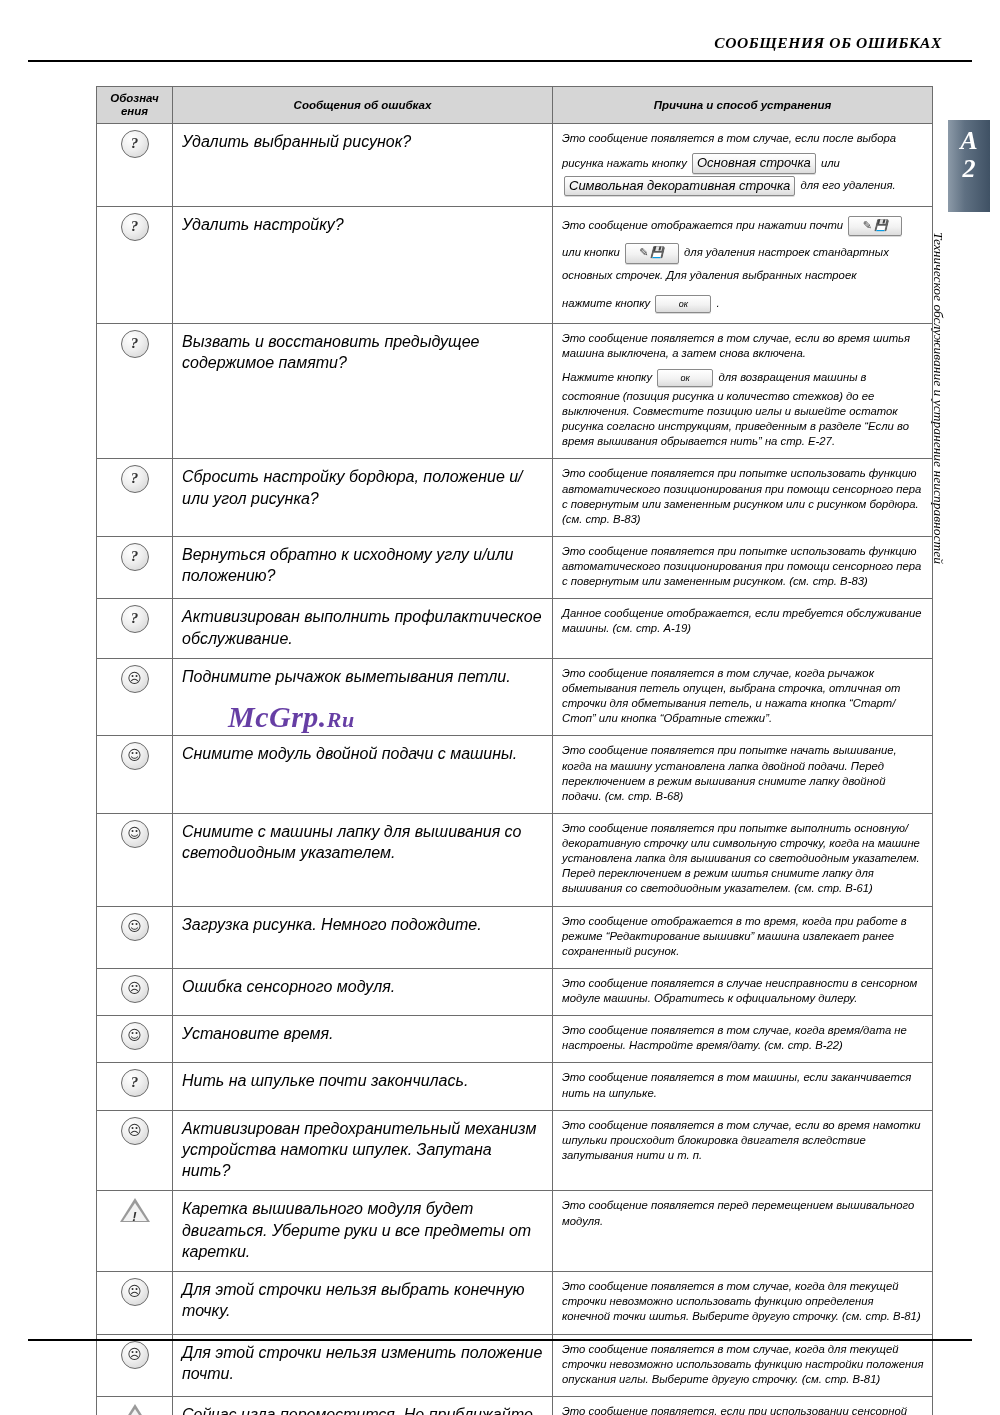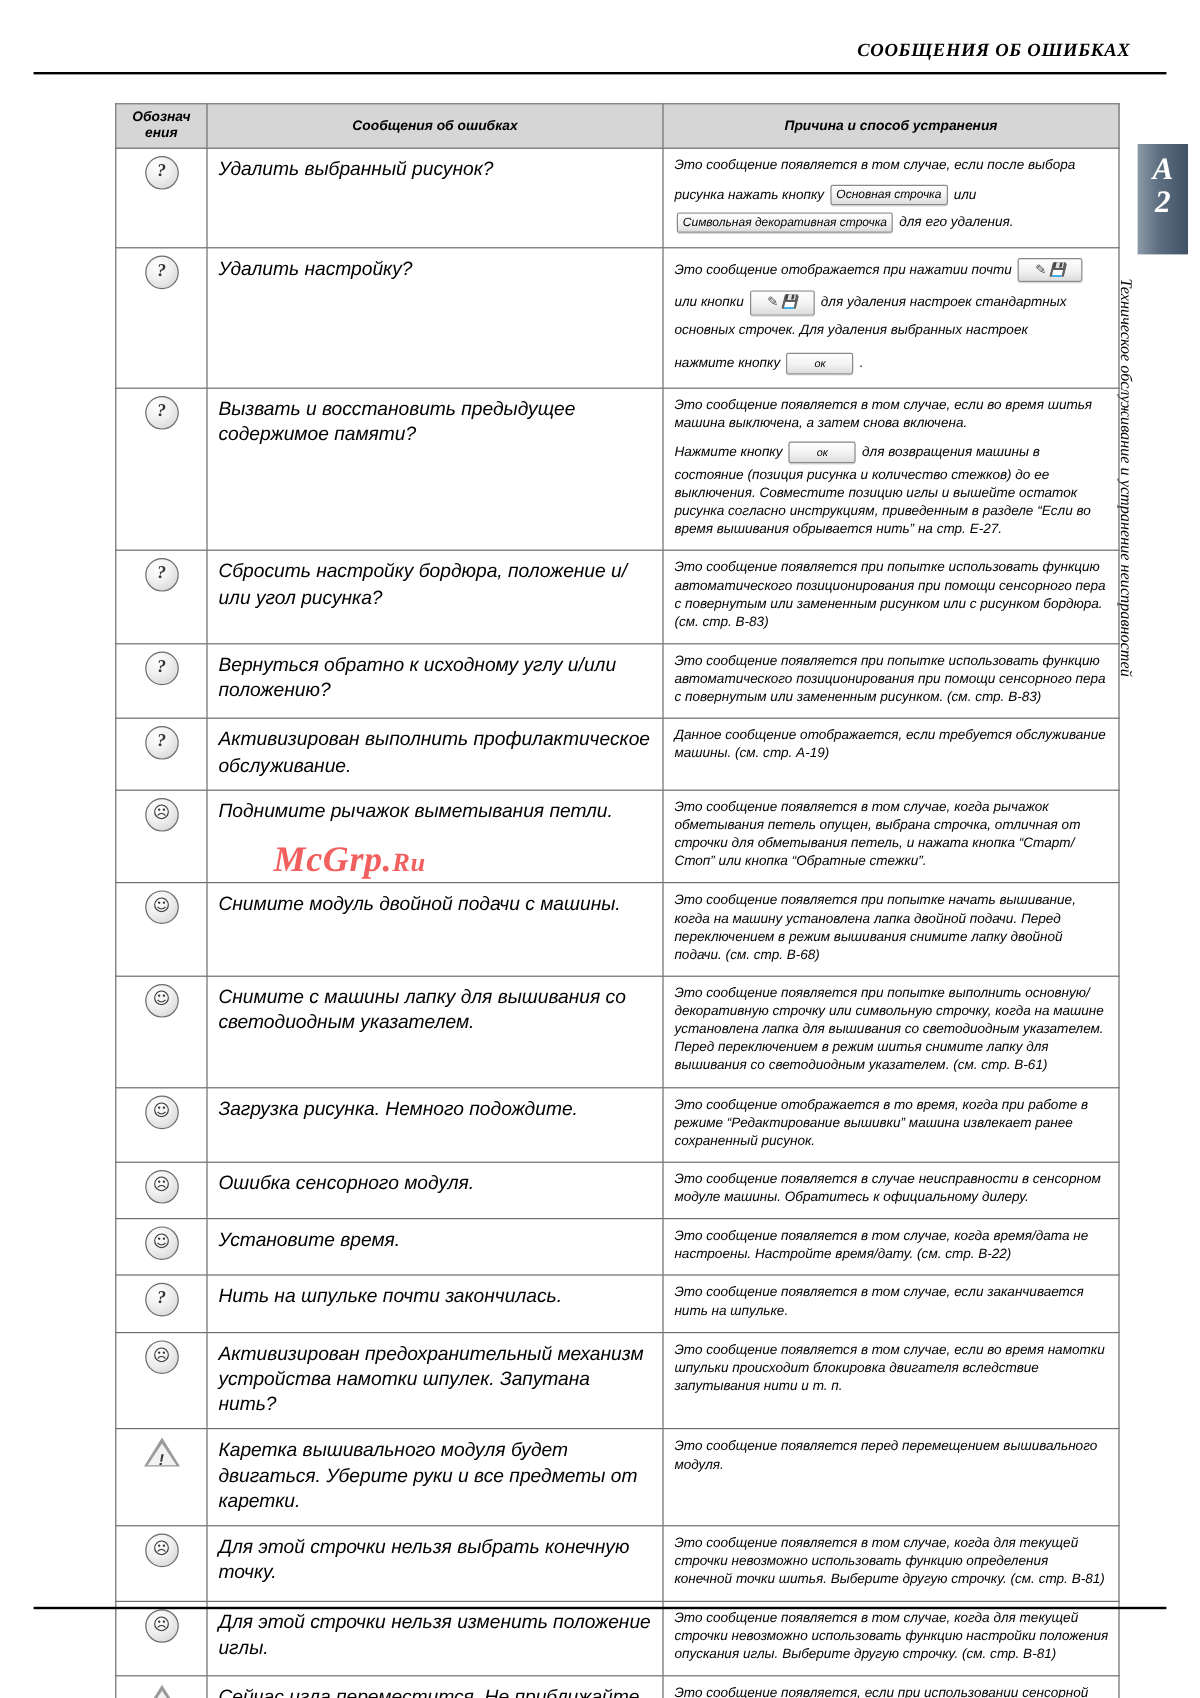--- a/index.html
+++ b/index.html
@@ -196,21 +196,21 @@
     font-weight: bold;
     color: #333;
     font-family: "Liberation Sans", sans-serif;
   }
   
   .keybtn {
     display: inline-block;
     border: 1px solid #8a8a8a;
     background: linear-gradient(to bottom, #ffffff 0%, #f2f2f2 55%, #dcdcdc 100%);
     border-radius: 2px;
-    font-size: 10px;
+    font-size: 13px;
     line-height: 1.12;
     text-align: center;
     padding: 2px 4px;
     vertical-align: middle;
     margin: 0 2px;
     color: #000;
     min-width: 48px;
     box-shadow: 0 1px 0 rgba(0,0,0,0.15);
   }
   .keybtn.ok {
@@ -229,21 +229,21 @@
   .inline-row { line-height: 2.0; }
   
   .watermark {
     position: absolute;
     left: 228px;
     top: 700px;
     font-family: "Liberation Serif", serif;
     font-weight: bold;
     font-style: italic;
     font-size: 30px;
-    color: #ef4444;
+    color: #4c1d95;
     opacity: 0.85;
     letter-spacing: 0.5px;
     pointer-events: none;
   }
   .watermark .ru { font-size: 22px; }
 </style>
 </head>
 <body>
 
 <div class="page">
@@ -402,21 +402,21 @@
         </td>
         <td class="msg-cell">Установите время.</td>
         <td class="cause-cell">Это сообщение появляется в том случае, когда время/дата не настроены. Настройте время/дату. (см. стр. В-22)</td>
       </tr>
 
       <tr>
         <td class="icon-cell">
           <span class="ic">?</span>
         </td>
         <td class="msg-cell">Нить на шпульке почти закончилась.</td>
-        <td class="cause-cell">Это сообщение появляется в том случае, если заканчивается нить на шпульке.</td>
+        <td class="cause-cell">Это сообщение появляется в том машины, если заканчивается нить на шпульке.</td>
       </tr>
 
       <tr>
         <td class="icon-cell">
           <span class="ic face">☹</span>
         </td>
         <td class="msg-cell">Активизирован предохранительный механизм устройства намотки шпулек. Запутана нить?</td>
         <td class="cause-cell">Это сообщение появляется в том случае, если во время намотки шпульки происходит блокировка двигателя вследствие запутывания нити и т. п.</td>
       </tr>
 
@@ -435,21 +435,21 @@
           <span class="ic face">☹</span>
         </td>
         <td class="msg-cell">Для этой строчки нельзя выбрать конечную точку.</td>
         <td class="cause-cell">Это сообщение появляется в том случае, когда для текущей строчки невозможно использовать функцию определения конечной точки шитья. Выберите другую строчку. (см. стр. В-81)</td>
       </tr>
 
       <tr>
         <td class="icon-cell">
           <span class="ic face">☹</span>
         </td>
-        <td class="msg-cell">Для этой строчки нельзя изменить положение иглы.</td>
+        <td class="msg-cell">Для этой строчки нельзя изменить положение почти.</td>
         <td class="cause-cell">Это сообщение появляется в том случае, когда для текущей строчки невозможно использовать функцию настройки положения опускания иглы. Выберите другую строчку. (см. стр. В-81)</td>
       </tr>
 
       <tr>
         <td class="icon-cell">
           <span class="ic warn">
             <span class="tri"></span><span class="tri-in"></span><span class="bang">!</span>
           </span>
         </td>
         <td class="msg-cell">Сейчас игла переместится. Не приближайте руки к области вокруг иглы.</td>

